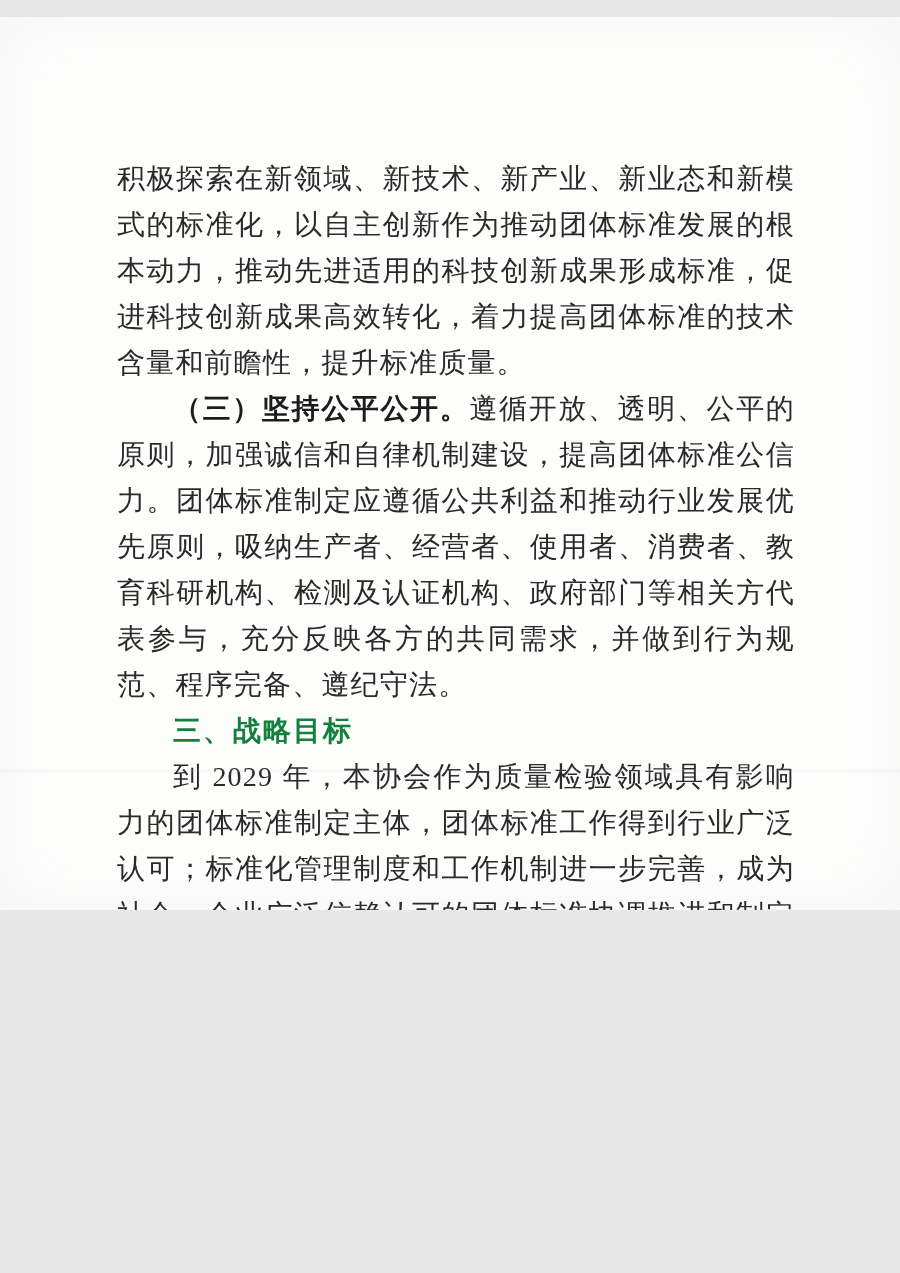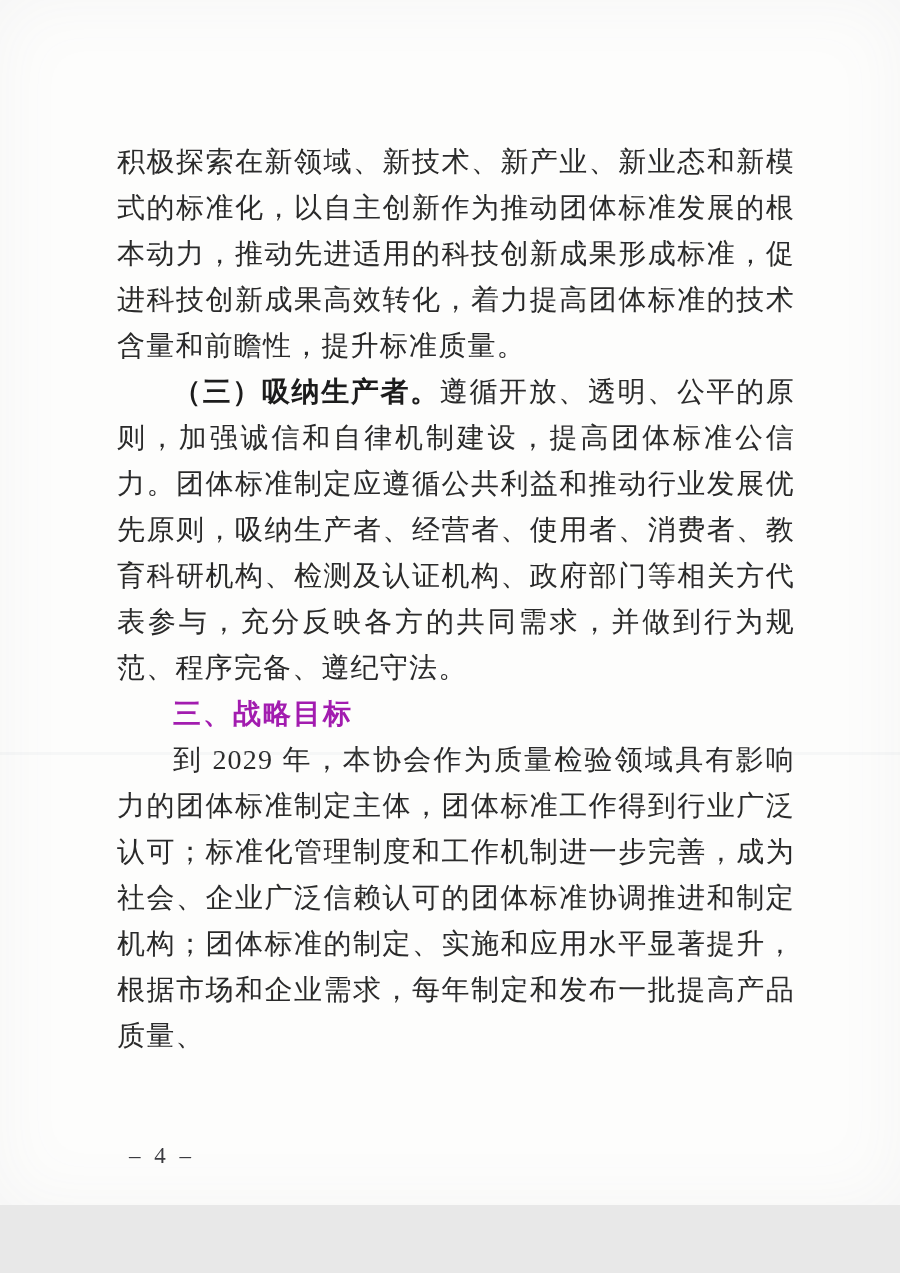--- a/index.html
+++ b/index.html
@@ -4,22 +4,22 @@
 <style>
   html, body {
     margin: 0;
     padding: 0;
     background: #e8e8e8;
     font-family: "Liberation Serif", "DejaVu Serif", serif;
   }
   .scan-page {
     position: relative;
     width: 900px;
-    height: 1205px;
-    margin: 0 auto;
+    height: 893px;
+    margin: 17px auto;
     background: #fdfdfc;
     box-shadow: inset 0 0 70px rgba(120,120,130,0.06);
     overflow: hidden;
   }
   .doc-body {
     position: absolute;
     left: 117px;
     top: 139px;
     width: 678px;
     font-size: 28px;
@@ -39,21 +39,21 @@
   p.para-continuation {
     text-indent: 0;
   }
   .para-lead {
     font-weight: 700;
     color: #1c1c1c;
   }
   p.section-heading {
     text-indent: 2em;
     font-weight: 700;
-    color: #a21caf;
+    color: #15803d;
     font-family: "Liberation Sans", "DejaVu Sans", sans-serif;
     letter-spacing: 2px;
   }
   .page-number {
     position: absolute;
     left: 129px;
     top: 1143px;
     font-size: 23px;
     letter-spacing: 4px;
     color: #3b3b40;
@@ -72,21 +72,21 @@
 </style>
 </head>
 <body>
 
 <div class="scan-page">
 
   <div class="doc-body">
 
     <p class="para-continuation">积极探索在新领域、新技术、新产业、新业态和新模式的标准化，以自主创新作为推动团体标准发展的根本动力，推动先进适用的科技创新成果形成标准，促进科技创新成果高效转化，着力提高团体标准的技术含量和前瞻性，提升标准质量。</p>
 
-    <p class="para-indent"><span class="para-lead">（三）吸纳生产者。</span><span>遵循开放、透明、公平的原则，加强诚信和自律机制建设，提高团体标准公信力。团体标准制定应遵循公共利益和推动行业发展优先原则，吸纳生产者、经营者、使用者、消费者、教育科研机构、检测及认证机构、政府部门等相关方代表参与，充分反映各方的共同需求，并做到行为规范、程序完备、遵纪守法。</span></p>
+    <p class="para-indent"><span class="para-lead">（三）坚持公平公开。</span><span>遵循开放、透明、公平的原则，加强诚信和自律机制建设，提高团体标准公信力。团体标准制定应遵循公共利益和推动行业发展优先原则，吸纳生产者、经营者、使用者、消费者、教育科研机构、检测及认证机构、政府部门等相关方代表参与，充分反映各方的共同需求，并做到行为规范、程序完备、遵纪守法。</span></p>
 
 
     <p class="section-heading">三、战略目标</p>
 
     <p class="para-indent">到 2029 年，本协会作为质量检验领域具有影响力的团体标准制定主体，团体标准工作得到行业广泛认可；标准化管理制度和工作机制进一步完善，成为社会、企业广泛信赖认可的团体标准协调推进和制定机构；团体标准的制定、实施和应用水平显著提升，根据市场和企业需求，每年制定和发布一批提高产品质量、</p>
 
   </div>
 
   <div class="scan-band"></div>
 

